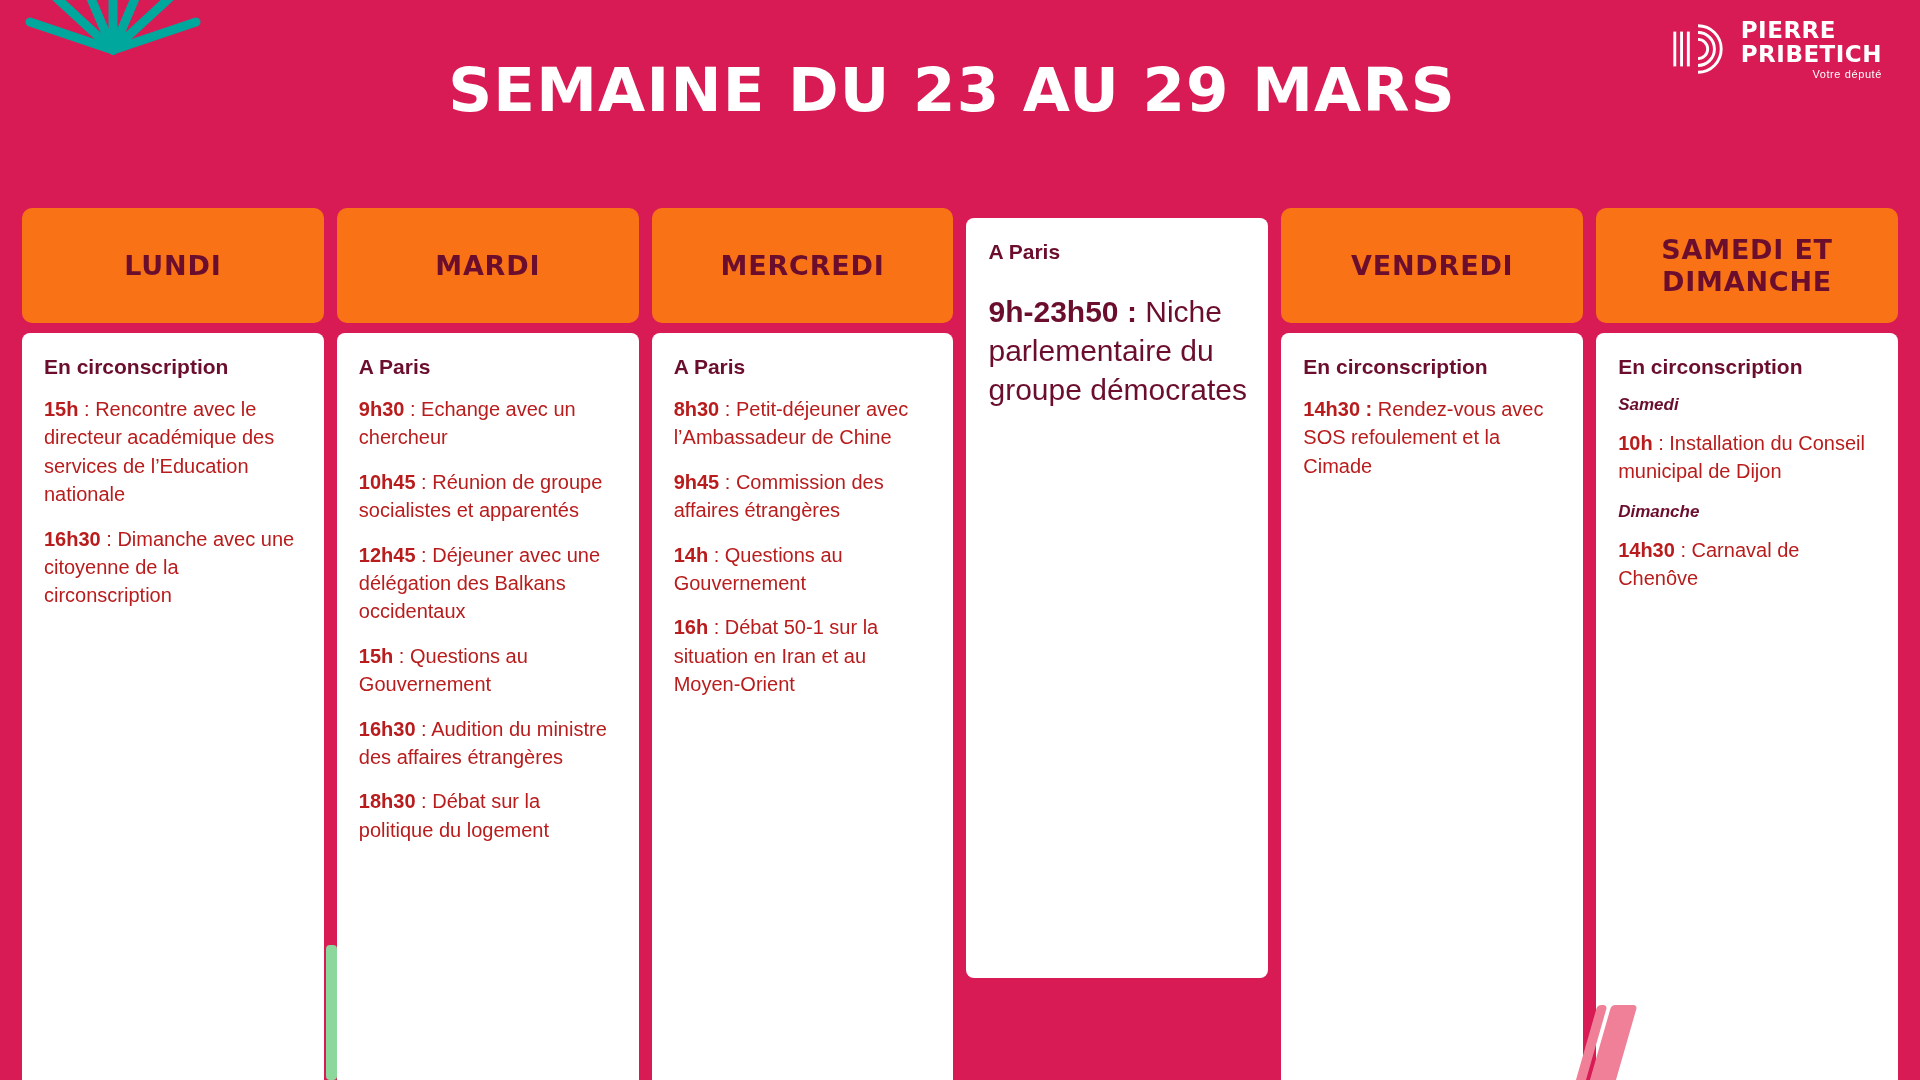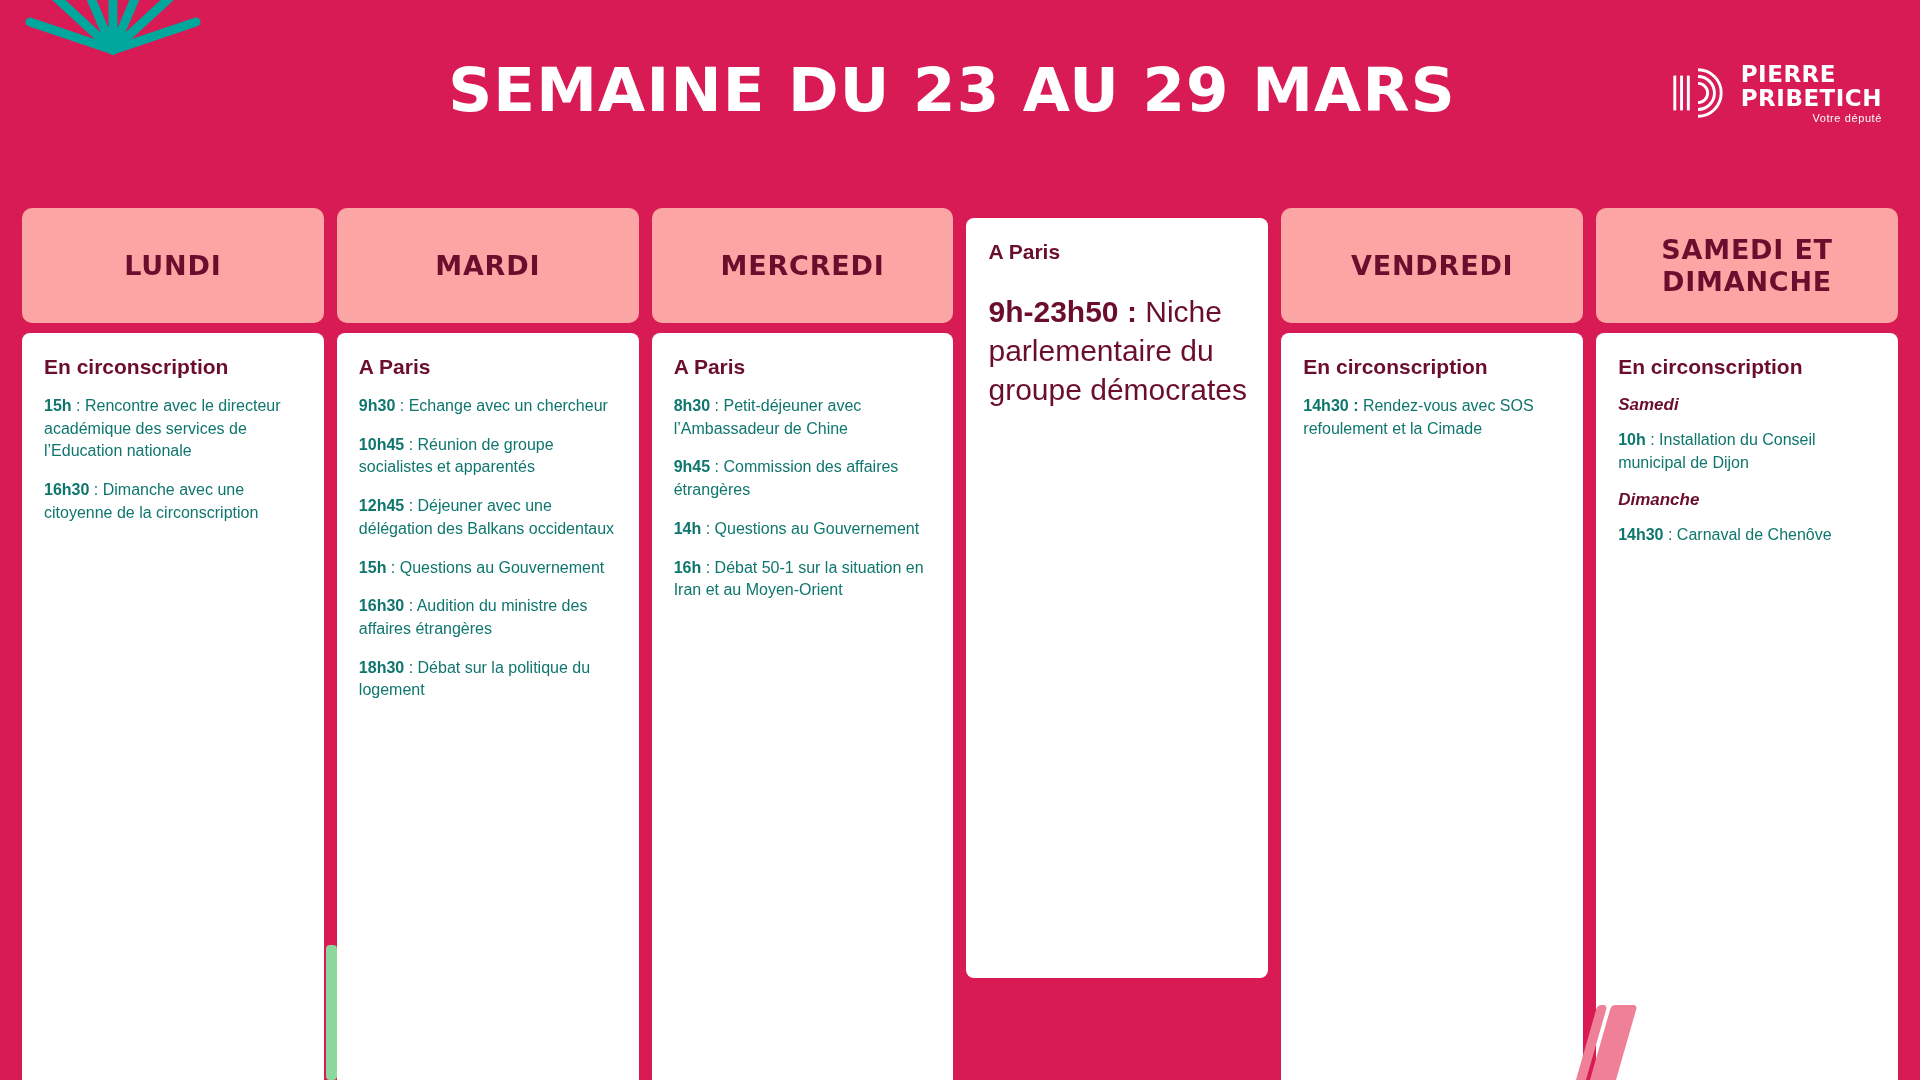--- a/index.html
+++ b/index.html
@@ -41,21 +41,20 @@
     letter-spacing: 1.2px;
     font-family: "DejaVu Sans", sans-serif;
   }
   .brand {
     position: absolute;
     right: 38px;
     top: 18px;
     display: flex;
     align-items: center;
     gap: 14px;
-    margin-top: 44px;
   }
   .brand-mark { width: 58px; height: 58px; }
   .brand-text {
     color: #FFFFFF;
     line-height: 1.05;
   }
   .brand-line1, .brand-line2 {
     font-size: 23px;
     font-weight: bold;
     letter-spacing: .5px;
@@ -77,21 +76,21 @@
     display: flex;
     gap: 13px;
   }
   .col {
     flex: 1 1 0;
     min-width: 0;
     display: flex;
     flex-direction: column;
   }
   .daycard {
-    background: #fca5a5;
+    background: #f97316;
     border-radius: 10px;
     height: 115px;
     display: flex;
     align-items: center;
     justify-content: center;
     text-align: center;
     padding: 0 8px;
   }
   .dayname {
     color: #6B0E2E;
@@ -109,22 +108,22 @@
     padding: 22px 20px 20px 22px;
     overflow: hidden;
   }
   .place {
     color: #6B0E2E;
     font-size: 21px;
     font-weight: bold;
     margin-bottom: 16px;
   }
   .item {
-    color: #0f766e;
-    font-size: 16px;
+    color: #b91c1c;
+    font-size: 20px;
     line-height: 1.42;
     margin-bottom: 16px;
   }
   .item b { font-weight: bold; }
   .item .txt { font-weight: normal; }
   .subhead {
     color: #6B0E2E;
     font-size: 17px;
     font-weight: bold;
     margin-bottom: 14px;

